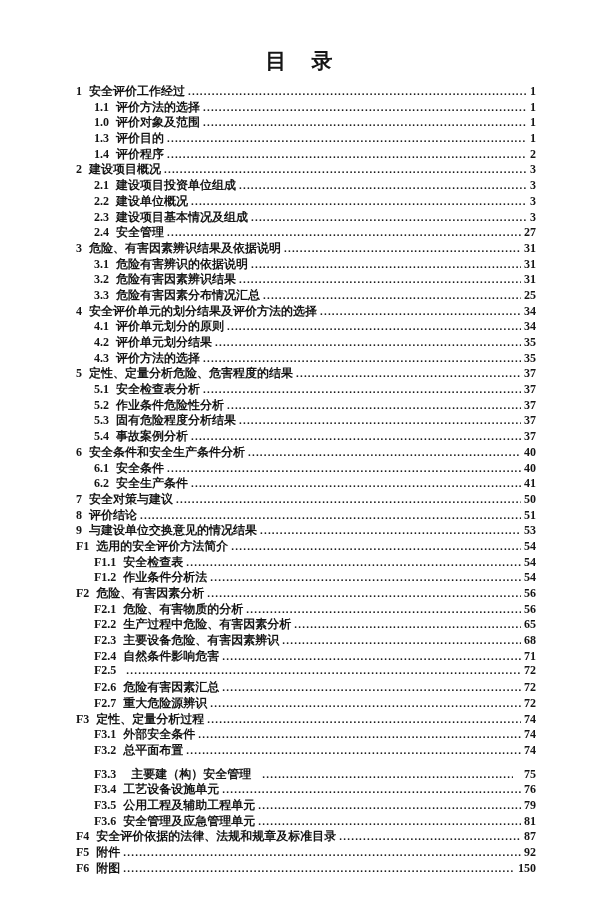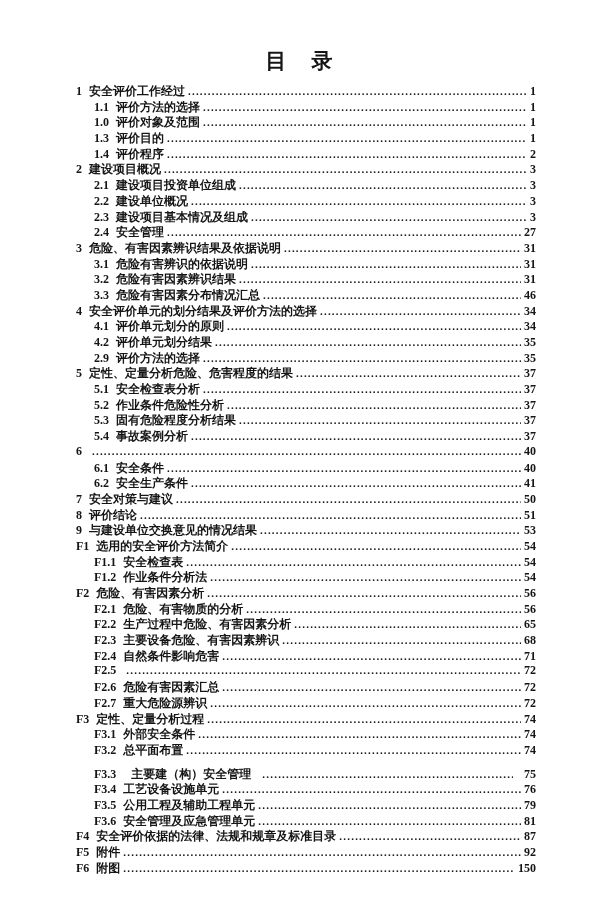--- a/index.html
+++ b/index.html
@@ -155,42 +155,42 @@
       <div class="toc-row level-2">
         <span class="toc-num">3.2</span>
         <span class="toc-label">危险有害因素辨识结果</span>
         <span class="toc-leader"></span>
         <span class="toc-page">31</span>
       </div>
       <div class="toc-row level-2">
         <span class="toc-num">3.3</span>
         <span class="toc-label">危险有害因素分布情况汇总</span>
         <span class="toc-leader"></span>
-        <span class="toc-page">46</span>
+        <span class="toc-page">25</span>
       </div>
       <div class="toc-row level-1">
         <span class="toc-num">4</span>
         <span class="toc-label">安全评价单元的划分结果及评价方法的选择</span>
         <span class="toc-leader"></span>
         <span class="toc-page">34</span>
       </div>
       <div class="toc-row level-2">
         <span class="toc-num">4.1</span>
         <span class="toc-label">评价单元划分的原则</span>
         <span class="toc-leader"></span>
         <span class="toc-page">34</span>
       </div>
       <div class="toc-row level-2">
         <span class="toc-num">4.2</span>
         <span class="toc-label">评价单元划分结果</span>
         <span class="toc-leader"></span>
         <span class="toc-page">35</span>
       </div>
       <div class="toc-row level-2">
-        <span class="toc-num">2.9</span>
+        <span class="toc-num">4.3</span>
         <span class="toc-label">评价方法的选择</span>
         <span class="toc-leader"></span>
         <span class="toc-page">35</span>
       </div>
       <div class="toc-row level-1">
         <span class="toc-num">5</span>
         <span class="toc-label">定性、定量分析危险、危害程度的结果</span>
         <span class="toc-leader"></span>
         <span class="toc-page">37</span>
       </div>
@@ -213,20 +213,21 @@
         <span class="toc-page">37</span>
       </div>
       <div class="toc-row level-2">
         <span class="toc-num">5.4</span>
         <span class="toc-label">事故案例分析</span>
         <span class="toc-leader"></span>
         <span class="toc-page">37</span>
       </div>
       <div class="toc-row level-1">
         <span class="toc-num">6</span>
+        <span class="toc-label">安全条件和安全生产条件分析</span>
         <span class="toc-leader"></span>
         <span class="toc-page">40</span>
       </div>
       <div class="toc-row level-2">
         <span class="toc-num">6.1</span>
         <span class="toc-label">安全条件</span>
         <span class="toc-leader"></span>
         <span class="toc-page">40</span>
       </div>
       <div class="toc-row level-2">

